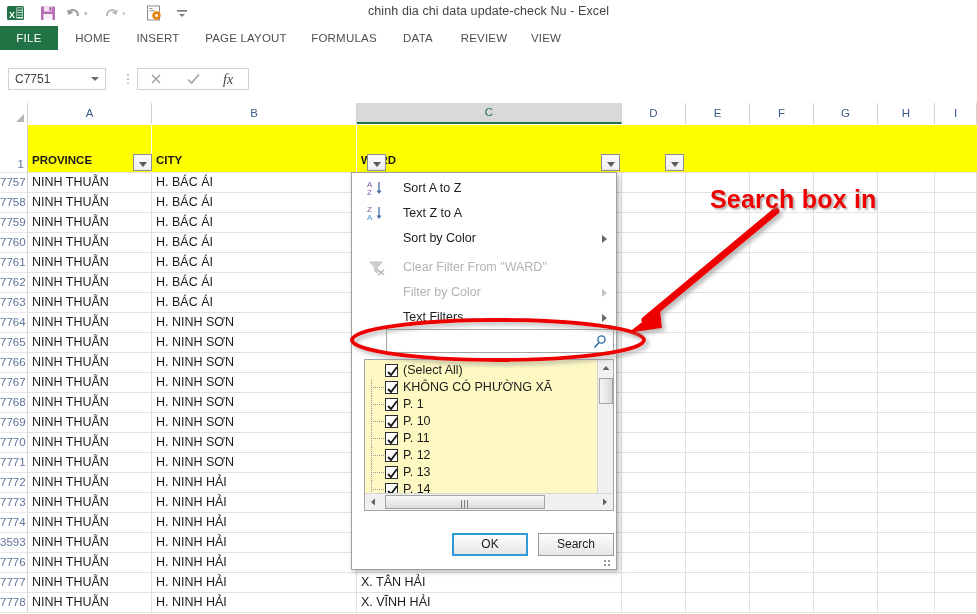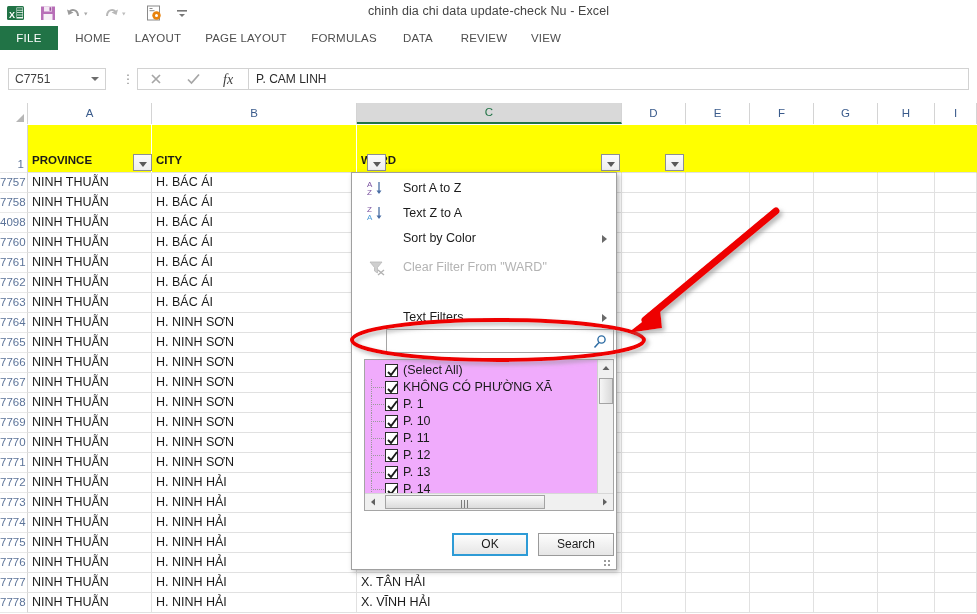--- a/index.html
+++ b/index.html
@@ -174,21 +174,21 @@
     font-family: "Liberation Sans", sans-serif;
     font-size: 12px; color: #6a6a6a;
   }
   #search-icon {
     position: absolute; right: 5px; top: 4px; width: 16px; height: 16px;
   }
 
   
   #filter-list {
     position: absolute; left: 12px; top: 186px; width: 250px; height: 152px;
-    border: 1px solid #a5a5a5; background: #f0abfc; overflow: hidden;
+    border: 1px solid #a5a5a5; background: #fef9c3; overflow: hidden;
   }
   .list-row {
     position: absolute; left: 0; width: 232px; height: 17px;
     font-size: 12.5px; color: #1b1b1b; line-height: 17px;
   }
   .list-row .tree { position: absolute; left: 6px; top: 8px; width: 13px; height: 1px; border-top: 1px dotted #9a9a9a; }
   .list-row .vline { position: absolute; left: 6px; top: 0px; width: 1px; height: 17px; border-left: 1px dotted #9a9a9a; }
   .list-row .cb {
     position: absolute; left: 20px; top: 2px; width: 13px; height: 13px;
     border: 1px solid #2b2b2b; background: #ffffff;
@@ -312,21 +312,21 @@
       <path d="M7 11 L13 11 L10 14 Z" fill="#777777"></path>
     </svg>
   </div>
 
   <div id="title-text">chinh dia chi data update-check Nu - Excel</div>
 </div>
 
 <div id="ribbon">
   <div id="file-tab">FILE</div>
   <div class="ribbon-tab" style="left:64px;width:58px;">HOME</div>
-  <div class="ribbon-tab" style="left:127px;width:62px;">LAYOUT</div>
+  <div class="ribbon-tab" style="left:127px;width:62px;">INSERT</div>
   <div class="ribbon-tab" style="left:194px;width:104px;">PAGE LAYOUT</div>
   <div class="ribbon-tab" style="left:303px;width:82px;">FORMULAS</div>
   <div class="ribbon-tab" style="left:390px;width:56px;">DATA</div>
   <div class="ribbon-tab" style="left:451px;width:66px;">REVIEW</div>
   <div class="ribbon-tab" style="left:522px;width:48px;">VIEW</div>
 </div>
 
 <div id="formula-bar-area">
   <div id="namebox">
     <span>C7751</span>
@@ -345,21 +345,20 @@
         <path d="M2 7.5 L5.5 11 L13 2.5" stroke="#a6a6a6" stroke-width="1.7" fill="none"></path>
       </svg>
     </div>
     <div class="fx-btn" style="left:74px;">
       <svg width="18" height="16" viewBox="0 0 18 16" style="margin-top:2px;">
         <text x="2" y="12.5" font-family="Liberation Serif, serif" font-size="14" font-style="italic" fill="#3f3f3f">fx</text>
       </svg>
     </div>
   </div>
 
-  <div id="formula-input" title="">P. CAM LINH</div>
 </div>
 
 <div id="grid-wrap">
 
   <div id="colhead">
     <div id="corner">
       <div id="corner-tri"></div>
     </div>
     <div class="colhead-cell" style="left:28px;width:124px;">A</div>
     <div class="colhead-cell" style="left:152px;width:205px;">B</div>
@@ -386,21 +385,21 @@
       <div class="rowhead-cell" style="top: 90px; height: 20px; line-height: 18px;">7758</div>
       <div class="cell" style="left: 28px; width: 124px; top: 90px; height: 20px; line-height: 18px;">NINH THUẪN</div>
       <div class="cell" style="left: 152px; width: 205px; top: 90px; height: 20px; line-height: 18px;">H. BÁC ÁI</div>
       <div class="cell" style="left: 357px; width: 265px; top: 90px; height: 20px; line-height: 18px;"></div>
       <div class="cell" style="left: 622px; width: 64px; top: 90px; height: 20px; line-height: 18px;"></div>
       <div class="cell" style="left: 686px; width: 64px; top: 90px; height: 20px; line-height: 18px;"></div>
       <div class="cell" style="left: 750px; width: 64px; top: 90px; height: 20px; line-height: 18px;"></div>
       <div class="cell" style="left: 814px; width: 64px; top: 90px; height: 20px; line-height: 18px;"></div>
       <div class="cell" style="left: 878px; width: 57px; top: 90px; height: 20px; line-height: 18px;"></div>
       <div class="cell" style="left: 935px; width: 42px; top: 90px; height: 20px; line-height: 18px;"></div>
-      <div class="rowhead-cell" style="top: 110px; height: 20px; line-height: 18px;">4098</div>
+      <div class="rowhead-cell" style="top: 110px; height: 20px; line-height: 18px;">7759</div>
       <div class="cell" style="left: 28px; width: 124px; top: 110px; height: 20px; line-height: 18px;">NINH THUẪN</div>
       <div class="cell" style="left: 152px; width: 205px; top: 110px; height: 20px; line-height: 18px;">H. BÁC ÁI</div>
       <div class="cell" style="left: 357px; width: 265px; top: 110px; height: 20px; line-height: 18px;"></div>
       <div class="cell" style="left: 622px; width: 64px; top: 110px; height: 20px; line-height: 18px;"></div>
       <div class="cell" style="left: 686px; width: 64px; top: 110px; height: 20px; line-height: 18px;"></div>
       <div class="cell" style="left: 750px; width: 64px; top: 110px; height: 20px; line-height: 18px;"></div>
       <div class="cell" style="left: 814px; width: 64px; top: 110px; height: 20px; line-height: 18px;"></div>
       <div class="cell" style="left: 878px; width: 57px; top: 110px; height: 20px; line-height: 18px;"></div>
       <div class="cell" style="left: 935px; width: 42px; top: 110px; height: 20px; line-height: 18px;"></div>
       <div class="rowhead-cell" style="top: 130px; height: 20px; line-height: 18px;">7760</div>
@@ -546,21 +545,21 @@
       <div class="rowhead-cell" style="top: 410px; height: 20px; line-height: 18px;">7774</div>
       <div class="cell" style="left: 28px; width: 124px; top: 410px; height: 20px; line-height: 18px;">NINH THUẪN</div>
       <div class="cell" style="left: 152px; width: 205px; top: 410px; height: 20px; line-height: 18px;">H. NINH HẢI</div>
       <div class="cell" style="left: 357px; width: 265px; top: 410px; height: 20px; line-height: 18px;"></div>
       <div class="cell" style="left: 622px; width: 64px; top: 410px; height: 20px; line-height: 18px;"></div>
       <div class="cell" style="left: 686px; width: 64px; top: 410px; height: 20px; line-height: 18px;"></div>
       <div class="cell" style="left: 750px; width: 64px; top: 410px; height: 20px; line-height: 18px;"></div>
       <div class="cell" style="left: 814px; width: 64px; top: 410px; height: 20px; line-height: 18px;"></div>
       <div class="cell" style="left: 878px; width: 57px; top: 410px; height: 20px; line-height: 18px;"></div>
       <div class="cell" style="left: 935px; width: 42px; top: 410px; height: 20px; line-height: 18px;"></div>
-      <div class="rowhead-cell" style="top: 430px; height: 20px; line-height: 18px;">7775</div>
+      <div class="rowhead-cell" style="top: 430px; height: 20px; line-height: 18px;">3593</div>
       <div class="cell" style="left: 28px; width: 124px; top: 430px; height: 20px; line-height: 18px;">NINH THUẪN</div>
       <div class="cell" style="left: 152px; width: 205px; top: 430px; height: 20px; line-height: 18px;">H. NINH HẢI</div>
       <div class="cell" style="left: 357px; width: 265px; top: 430px; height: 20px; line-height: 18px;"></div>
       <div class="cell" style="left: 622px; width: 64px; top: 430px; height: 20px; line-height: 18px;"></div>
       <div class="cell" style="left: 686px; width: 64px; top: 430px; height: 20px; line-height: 18px;"></div>
       <div class="cell" style="left: 750px; width: 64px; top: 430px; height: 20px; line-height: 18px;"></div>
       <div class="cell" style="left: 814px; width: 64px; top: 430px; height: 20px; line-height: 18px;"></div>
       <div class="cell" style="left: 878px; width: 57px; top: 430px; height: 20px; line-height: 18px;"></div>
       <div class="cell" style="left: 935px; width: 42px; top: 430px; height: 20px; line-height: 18px;"></div>
       <div class="rowhead-cell" style="top: 450px; height: 20px; line-height: 18px;">7776</div>
@@ -656,20 +655,24 @@
   <div class="menu-item disabled" style="top:82px;">
     <span class="menu-icon">
       <svg width="22" height="19" viewBox="0 0 22 19">
         <path d="M3 4 L15 4 L10.5 9.5 L10.5 15 L7.5 13 L7.5 9.5 Z" fill="#cfcfcf" stroke="#b9b9b9" stroke-width="0.8"></path>
         <path d="M11 12 L17 17 M17 12 L11 17" stroke="#b2b2b2" stroke-width="1.4"></path>
       </svg>
     </span>
     <span>Clear Filter From "WARD"</span>
   </div>
 
+  <div class="menu-item disabled" style="top:107px;">
+    <span>Filter by Color</span>
+    <span class="sub-arrow"></span>
+  </div>
 
   <div class="menu-item" style="top:132px;">
     <span>Text Filters</span>
     <span class="sub-arrow"></span>
   </div>
 
   <div id="filter-search">
     <input id="filter-search-input" type="text" placeholder="" style="">
     <span id="search-icon">
       <svg width="16" height="16" viewBox="0 0 16 16">
@@ -827,13 +830,14 @@
 
     <g filter="url(#shad)">
       <ellipse cx="498" cy="340" rx="146" ry="20" stroke="#ee0000" stroke-width="4" fill="none"></ellipse>
     </g>
 
     <g filter="url(#shad)">
       <path d="M776 211 L645 320" stroke="#ee0000" stroke-width="7" fill="none" stroke-linecap="round"></path>
       <path d="M628 333 L660 308 L662 328 Z" fill="#ee0000"></path>
     </g>
   </svg>
+  <div class="anno-text" style="left:710px;top:185px;">Search box in</div>
 </div>
 
 </body></html>

